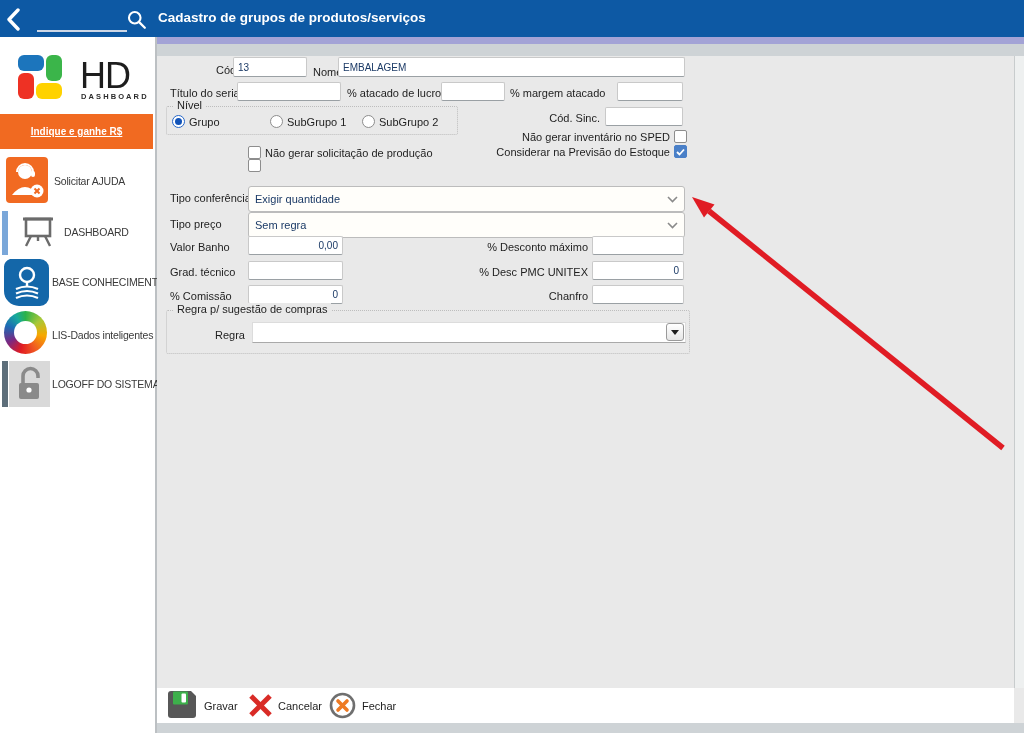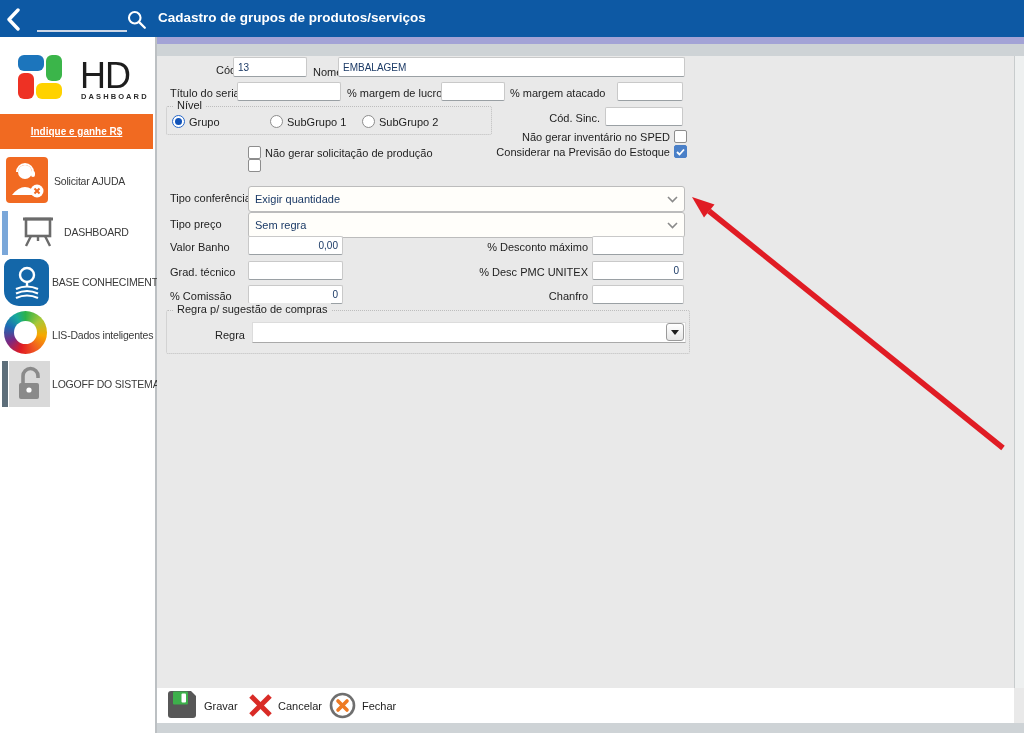--- a/index.html
+++ b/index.html
@@ -141,26 +141,26 @@
   <div class="topband"></div>
   <div class="scrollstrip"></div>
 
   <div class="lbl" style="left:170px;top:64px;margin-left:46px;">Código</div>
   <input class="field" style="left: 233px; top: 57px; width: 74px; height: 20px;" value="13">
   <div class="lbl" style="left:313px;top:66px;">Nome</div>
   <input class="field" style="left: 338px; top: 57px; width: 347px; height: 20px;" value="EMBALAGEM">
 
   <div class="lbl" style="left:170px;top:87px;">Título do serial</div>
   <input class="field" style="left: 237px; top: 82px; width: 104px; height: 19px;" value="">
-  <div class="lbl" style="left:347px;top:87px;">% margem de lucro</div>
+  <div class="lbl" style="left:347px;top:87px;">% atacado de lucro</div>
   <input class="field" style="left: 441px; top: 82px; width: 64px; height: 19px;" value="">
   <div class="lbl" style="left:510px;top:87px;">% margem atacado</div>
   <input class="field" style="left: 617px; top: 82px; width: 66px; height: 19px;" value="">
 
-  <div class="fieldset" style="left:166px;top:106px;width:290px;height:27px;padding-left:34px;">
+  <div class="fieldset" style="left:166px;top:106px;width:290px;height:27px;">
     <span class="legend">Nível</span>
   </div>
   <div class="radio sel" style="left:172px;top:115px;">
       <span class="dot"></span>
     </div>
   <div class="lbl" style="left:189px;top:116px;">Grupo</div>
   <div class="radio" style="left:270px;top:115px;"></div>
   <div class="lbl" style="left:287px;top:116px;">SubGrupo 1</div>
   <div class="radio" style="left:362px;top:115px;"></div>
   <div class="lbl" style="left:379px;top:116px;">SubGrupo 2</div>

